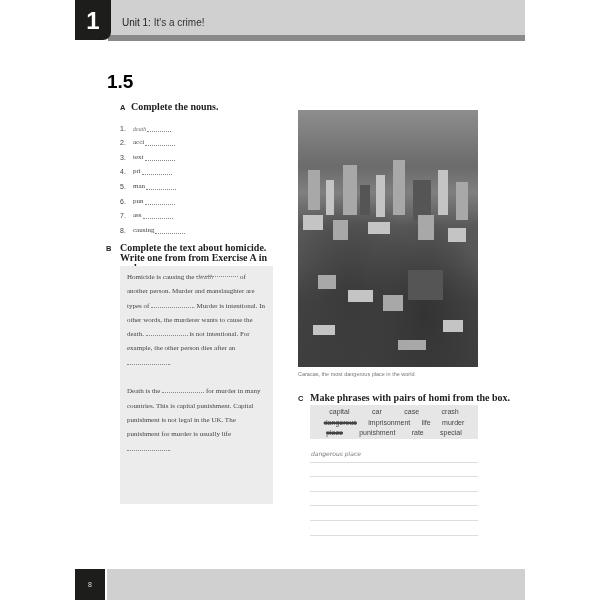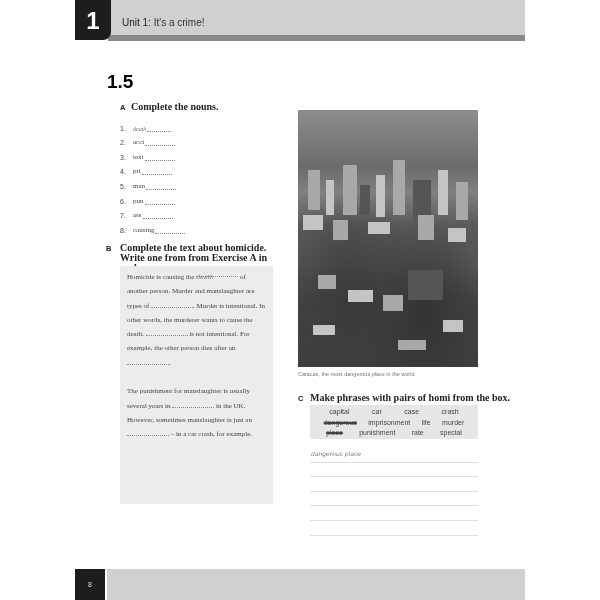--- a/index.html
+++ b/index.html
@@ -119,21 +119,21 @@
 </div>
 
 <div class="ex-label" style="left:106px; top:244px;">B</div>
 <div class="ex-instr" style="left:120px; top:243px; width:155px;">Complete the text about homicide. Write one from from Exercise A in each space.</div>
 
 <div class="box-b">
   <p>
     <span>Homicide is causing the </span><span class="blank hand" style="width:42px; border-bottom-style:dotted;">death</span><span> of another person. Murder and manslaughter are types of </span><span class="blank" style="width:42px"></span><span>. Murder is intentional. In other words, the murderer wants to cause the death. </span><span class="blank" style="width:42px"></span><span> is not intentional. For example, the other person dies after an </span><span class="blank" style="width:42px"></span><span>.</span>
   </p>
   <p>
-    <span>The punishment for manslaughter is usually several years in </span><span class="blank" style="width:42px"></span><span> in the UK. However, sometimes manslaughter is just an </span><span class="blank" style="width:42px"></span><span> – in a car crash, for example.</span>
+    <span>Death is the </span><span class="blank" style="width:42px"></span><span> for murder in many countries. This is capital punishment. Capital punishment is not legal in the UK. The punishment for murder is usually life </span><span class="blank" style="width:42px"></span><span>.</span>
   </p>
 </div>
 
 <div class="photo" title="Aerial view of a dense city with high-rise buildings and trees">
   <div class="bld" style="left:10px; top:60px; width:12px; height:40px;"></div>
   <div class="bld l" style="left:28px; top:70px; width:8px; height:35px;"></div>
   <div class="bld" style="left:45px; top:55px; width:14px; height:50px;"></div>
   <div class="bld d" style="left:62px; top:75px; width:10px; height:30px;"></div>
   <div class="bld l" style="left:78px; top:65px; width:9px; height:42px;"></div>
   <div class="bld" style="left:95px; top:50px; width:12px; height:55px;"></div>

